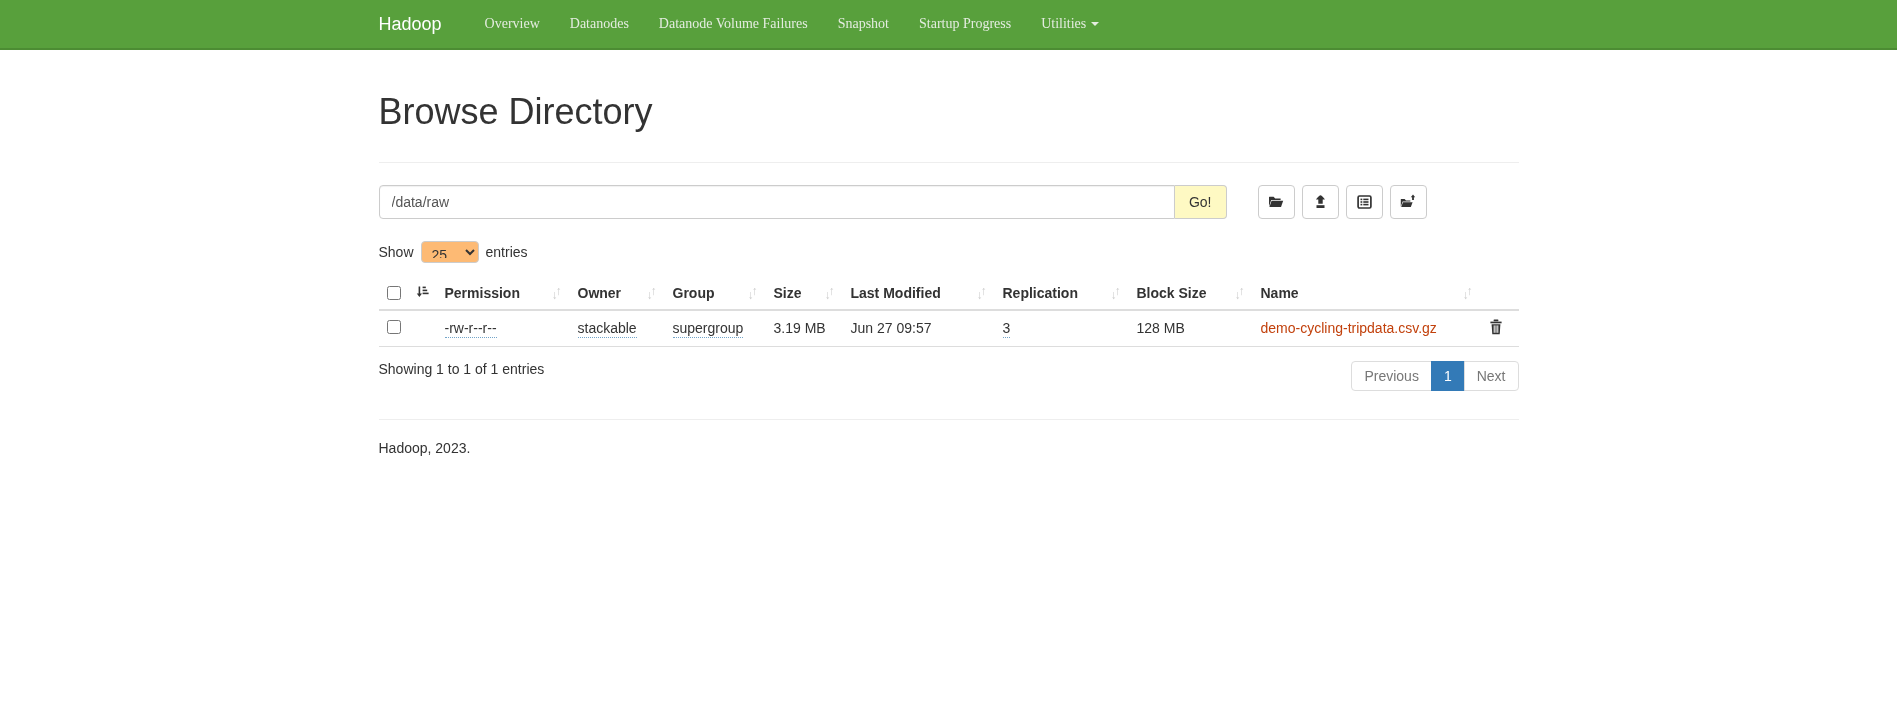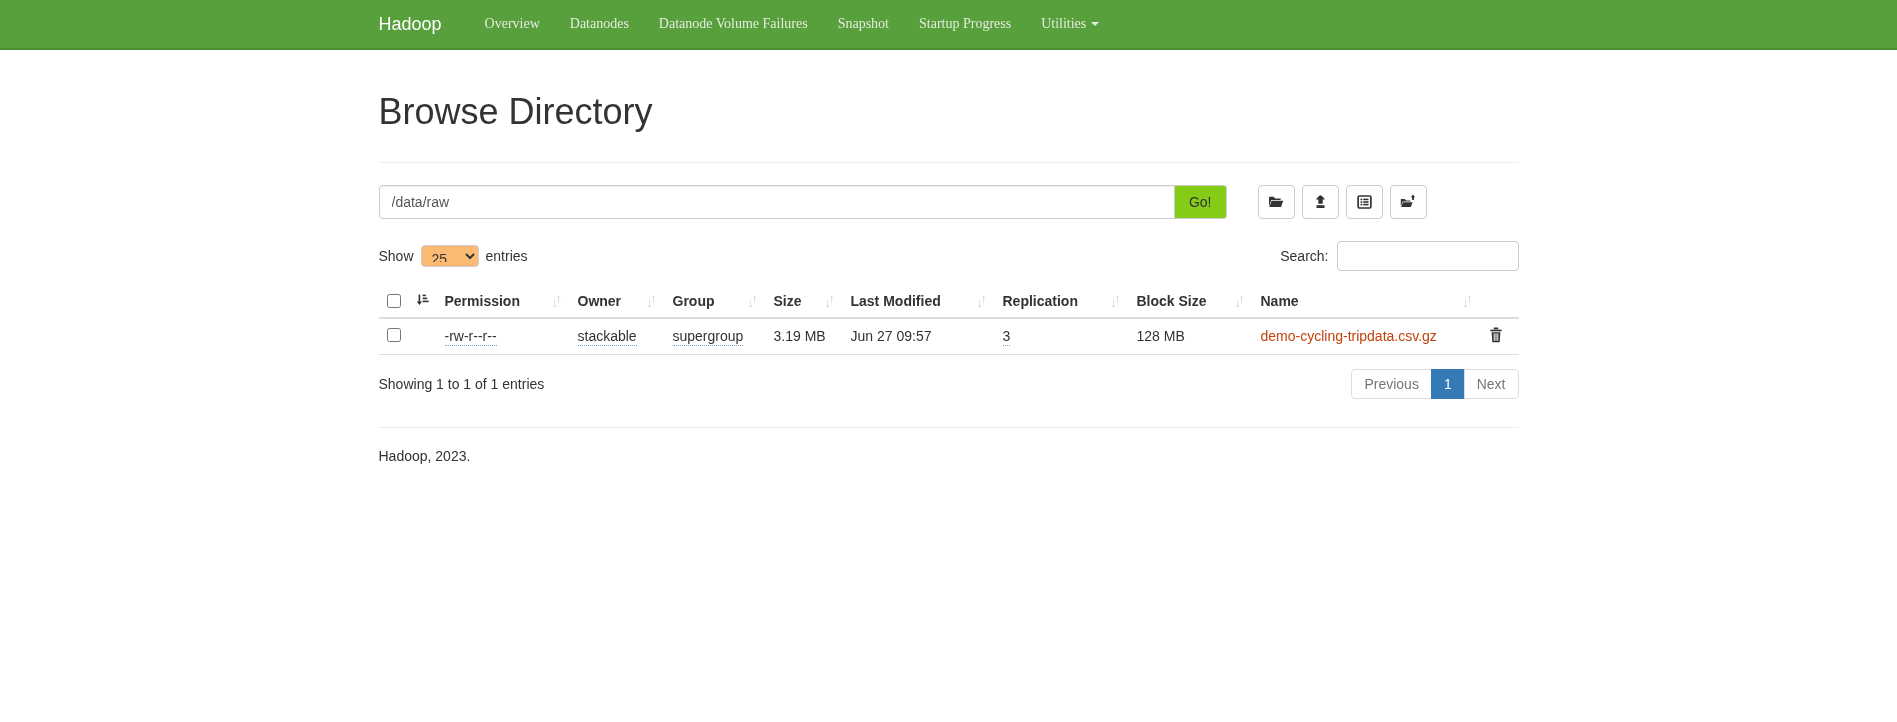--- a/index.html
+++ b/index.html
@@ -26,21 +26,21 @@
   .page-header { margin: 42px 0 22px; padding-bottom: 30px; border-bottom: 1px solid #eee; }
   .page-header h1 { font-size: 36px; font-weight: 400; color: #333; line-height: 1.1; }
 
   
   .pathbar-row { display: flex; align-items: flex-start; }
   .input-group { display: flex; width: 848px; justify-content: flex-end; }
   .path-input { flex: 1; height: 34px; padding: 6px 12px; font-size: 14px; color: #555;
                 border: 1px solid #ccc; border-radius: 4px 0 0 4px; outline: none;
                 font-family: "Liberation Sans", "DejaVu Sans", sans-serif;
                 box-shadow: inset 0 1px 1px rgba(0,0,0,.06); }
-  .go-btn { height: 34px; padding: 6px 14px; background: #84cc16; border: 1px solid #ccc;
+  .go-btn { height: 34px; padding: 6px 14px; background: #fef9c3; border: 1px solid #ccc;
             border-left: 0; border-radius: 0 4px 4px 0; font-size: 14px; color: #333;
             cursor: pointer; }
   .icon-actions { margin-left: 31px; display: flex; gap: 7px; }
   .icon-btn { width: 37px; height: 34px; background: #fff; border: 1px solid #ccc;
               border-radius: 4px; display: flex; align-items: center; justify-content: center;
               cursor: pointer; }
   .icon-btn svg { display: block; }
 
   
   .table-controls { display: flex; justify-content: space-between; align-items: center;
@@ -73,21 +73,21 @@
   .col-block    { width: 124px; }
   .col-name     { width: 228px; }
   .col-action   { width: 38px; }
   .editable { border-bottom: 1px dotted #72a4c9; cursor: pointer; padding-bottom: 1px; }
   a.file-link { color: #c2410c; text-decoration: none; cursor: pointer; }
   .trash-btn { background: none; border: none; cursor: pointer; padding: 0; display: inline-flex; }
 
   input[type="checkbox"] { width: 14px; height: 14px; cursor: pointer; }
 
   
-  .table-footer { display: flex; justify-content: space-between; align-items: center;
+  .table-footer { display: flex; justify-content: space-between; 
                   margin-top: 14px; }
   .pagination { display: flex; list-style: none; }
   .pagination li a { display: block; padding: 6px 12px; border: 1px solid #ddd; margin-left: -1px;
                      background: #fff; color: #777; text-decoration: none; font-size: 14px;
                      cursor: pointer; }
   .pagination li:first-child a { border-radius: 4px 0 0 4px; margin-left: 12px; }
   .pagination li:last-child a { border-radius: 0 4px 4px 0; }
   .pagination li.active a { background: #337ab7; border-color: #337ab7; color: #fff; }
 
   hr.footer-rule { border: 0; border-top: 1px solid #eee; margin: 28px 0 20px; }
@@ -183,24 +183,20 @@
     </div>
   </div>
 
   <div class="table-controls">
     <div class="length-control">
       <span>Show</span>
       <select class="length-select">
         <option>25</option>
       </select>
       <span>entries</span>
-    </div>
-    <div class="search-control">
-      <span>Search:</span>
-      <input class="search-input" type="text" value="" style="">
     </div>
   </div>
 
   <table class="explorer">
     <thead>
       <tr>
         <th class="col-sel">
           <span class="th-inner">
             <input type="checkbox" style="">
             <span>

